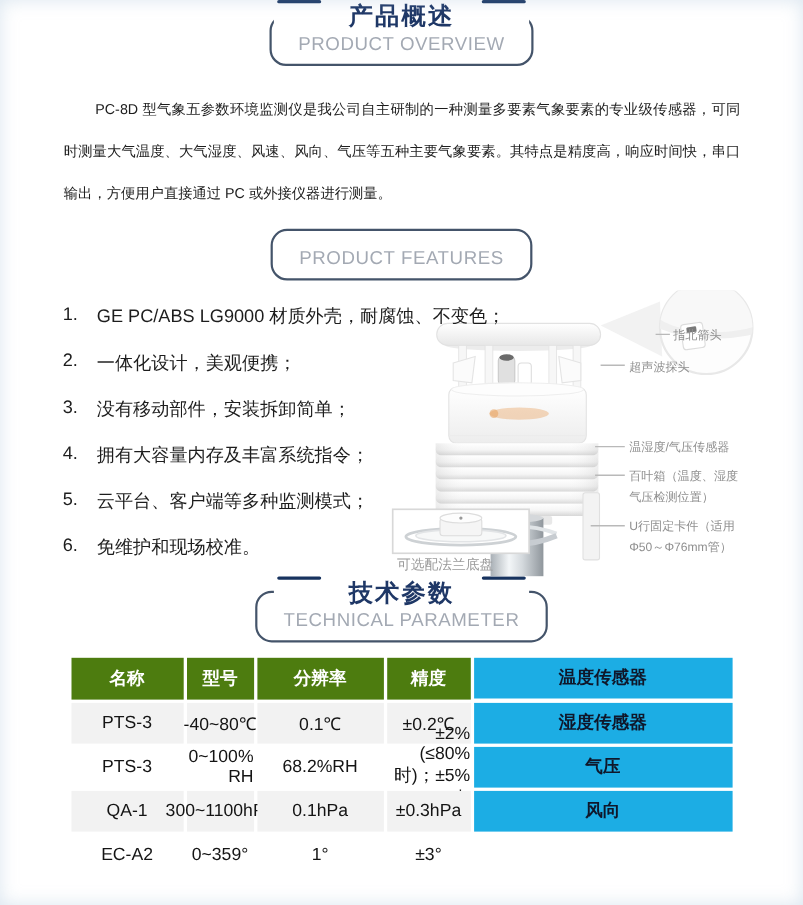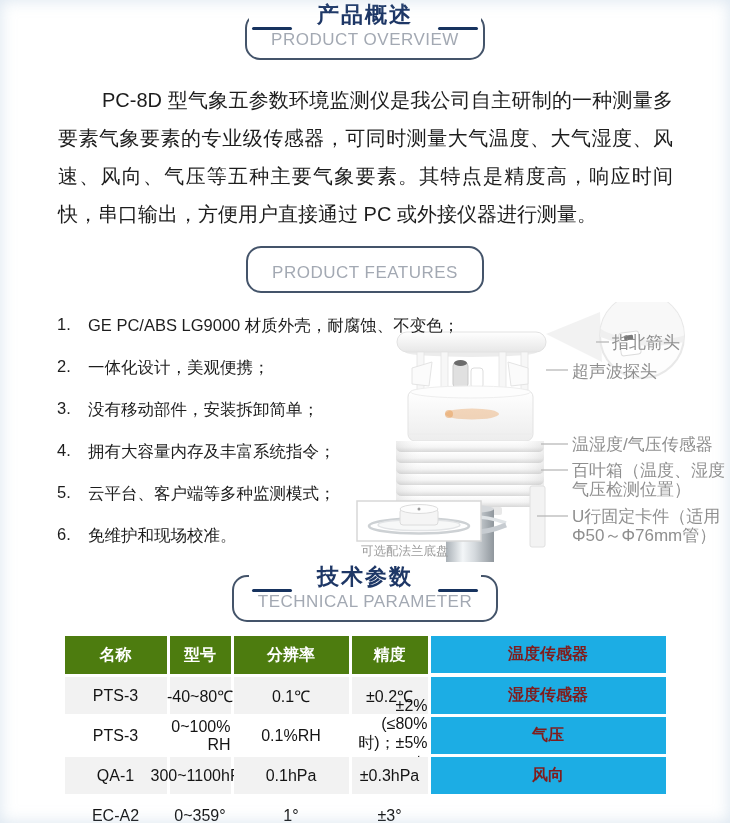--- a/index.html
+++ b/index.html
@@ -14,55 +14,55 @@
 
   
   .sec-header { position:relative; width:max-content; margin:0 auto; padding-top:13px; }
   .sec-box {
     border:2px solid #44546a; border-radius:15px; padding:15px 24px 8px; min-width:158px;
     text-align:center; background:#fff;
   }
   .sec-en { font-size:17px; color:#a3a9b3; letter-spacing:.5px; white-space:nowrap; }
   .sec-cn {
     position:absolute; top:0; left:50%; transform:translateX(-50%);
-    display:flex; align-items:flex-end; gap:25px; background:#fff; padding:0 3px; white-space:nowrap;
+    display:flex; align-items:flex-start; gap:25px; background:#fff; padding:0 3px; white-space:nowrap;
   }
   .sec-cn .t { font-size:22px; font-weight:bold; color:#1e3766; letter-spacing:2px; }
   .sec-cn .ln { width:40px; height:3px; background:#17335f; border-radius:2px; }
 
   
   .overview-text {
-    margin:21px 57px 0 58px; font-size:20px; line-height:38px; text-align:justify;
+    margin:21px 57px 0 58px; font-size:13px; line-height:38px; text-align:justify;
     text-indent:2.2em; color:#1d1d1d;
   }
 
   
   .middle { position:relative; height:261px; margin-top:8px; }
   .features { position:absolute; left:57px; top:14px; width:380px; z-index:2; }
   .feat-item { display:flex; margin-bottom:20px; font-size:16.5px; color:#1d1d1d; white-space:nowrap; }
   .feat-item .num { width:31px; flex:0 0 31px; }
 
   .figure { position:absolute; left:350px; top:1px; width:380px; height:260px; z-index:1; }
   .figure svg { position:absolute; left:0; top:0; }
   .callout {
-    position:absolute; font-size:17px; color:#8f8f8f; line-height:18px; white-space:nowrap;
+    position:absolute; font-size:11px; color:#8f8f8f; line-height:18px; white-space:nowrap;
   }
   .inset-caption { position:absolute; left:11px; top:241px; font-size:12.5px; color:#9a9a9a; }
 
   
   .param-table {
     width:601px; margin:14px auto 0; display:grid;
     grid-template-columns:102px 61px 115px 76px 235px;
     gap:3px; background:#fff;
   }
   .pt-cell {
     display:flex; align-items:center; justify-content:center; height:37px; font-size:16px;
   }
   .pt-head { height:38px; background:#4d7c0f; color:#fff; font-weight:bold; }
-  .pt-name { background:#1cade4; color:#7f1d1d; font-weight:bold; }
+  .pt-name { background:#1cade4; color:#0f172a; font-weight:bold; }
   .pt-data { color:#141414;text-align:right; }
   .row-odd  { background:#f2f2f2; }
   .row-even { background:#ffffff; }
 </style>
 </head>
 <body>
 
 <div class="page">
 
   <div class="sec-header">
@@ -252,21 +252,21 @@
 
     <div class="pt-cell pt-name">温度传感器</div>
     <div class="pt-cell pt-data row-odd">PTS-3</div>
     <div class="pt-cell pt-data row-odd">-40~80℃</div>
     <div class="pt-cell pt-data row-odd">0.1℃</div>
     <div class="pt-cell pt-data row-odd">±0.2℃</div>
 
     <div class="pt-cell pt-name">湿度传感器</div>
     <div class="pt-cell pt-data row-even">PTS-3</div>
     <div class="pt-cell pt-data row-even">0~100% RH</div>
-    <div class="pt-cell pt-data row-even">0.1%RH</div>
+    <div class="pt-cell pt-data row-even">68.2%RH</div>
     <div class="pt-cell pt-data row-even">±2%(≤80%时)；±5%(&gt;80%时)</div>
 
     <div class="pt-cell pt-name">气压</div>
     <div class="pt-cell pt-data row-odd">QA-1</div>
     <div class="pt-cell pt-data row-odd">300~1100hPa</div>
     <div class="pt-cell pt-data row-odd">0.1hPa</div>
     <div class="pt-cell pt-data row-odd">±0.3hPa</div>
 
     <div class="pt-cell pt-name">风向</div>
     <div class="pt-cell pt-data row-even">EC-A2</div>

